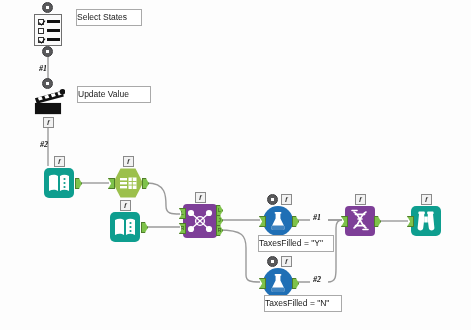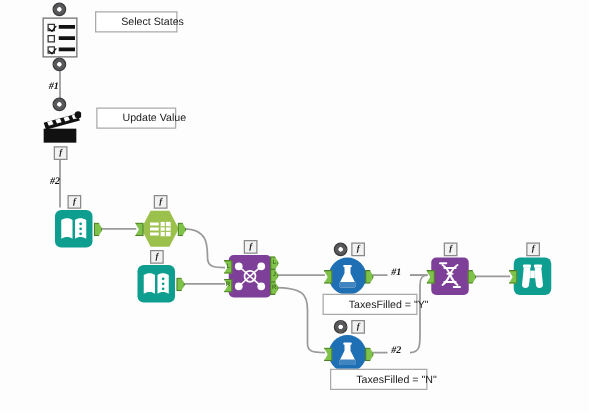--- a/index.html
+++ b/index.html
@@ -107,21 +107,21 @@
   }
 
   
   .note {
     position: absolute;
     border: 1px solid #a9a9a9;
     background: #ffffff;
     color: #1a1a1a;
     font-size: 8.5px;
     line-height: 13px;
-    padding: 1px 20px;
+    padding: 1px 0;
     white-space: nowrap;
     font-family: "Liberation Sans", sans-serif;
     box-sizing: border-box;
   }
 
   
   .conn-num {
     position: absolute;
     font-size: 8px;
     color: #111;
@@ -360,21 +360,21 @@
       <path d="M16.8,8 L22,8 L23.4,22 C23.4,23.6 22,24.4 20.6,24.4
                C19.2,24.4 17.8,23.6 17.8,22 L16.8,14 Z" fill="#fff"></path>
       <rect x="13.2" y="10.5" width="3.6" height="6" fill="#fff"></rect>
       <rect x="7.4" y="5.6" width="6.4" height="2.6" rx="0.8" fill="#fff"></rect>
       <rect x="16.2" y="5.6" width="6.4" height="2.6" rx="0.8" fill="#fff"></rect>
     </svg>
     <div class="anchor in" style="left:-4px; top:10px;"></div>
   </div>
 
   <div class="note" style="left:76px;  top:9px;   width:66px;">Select States</div>
-  <div class="note" style="left:77px;  top:86px;  width:64px;text-align:right;">Update Value</div>
+  <div class="note" style="left:77px;  top:86px;  width:74px;">Update Value</div>
   <div class="note" style="left:258px; top:235px; width:76px;">TaxesFilled = "Y"</div>
   <div class="note" style="left:264px; top:295px; width:78px;">TaxesFilled = "N"</div>
 
   <div class="conn-num" style="left:39px;  top:64px;">#1</div>
   <div class="conn-num" style="left:40px;  top:140px;">#2</div>
   <div class="conn-num" style="left:313px; top:213px;">#1</div>
   <div class="conn-num" style="left:313px; top:275px;">#2</div>
 
 </div>
 

